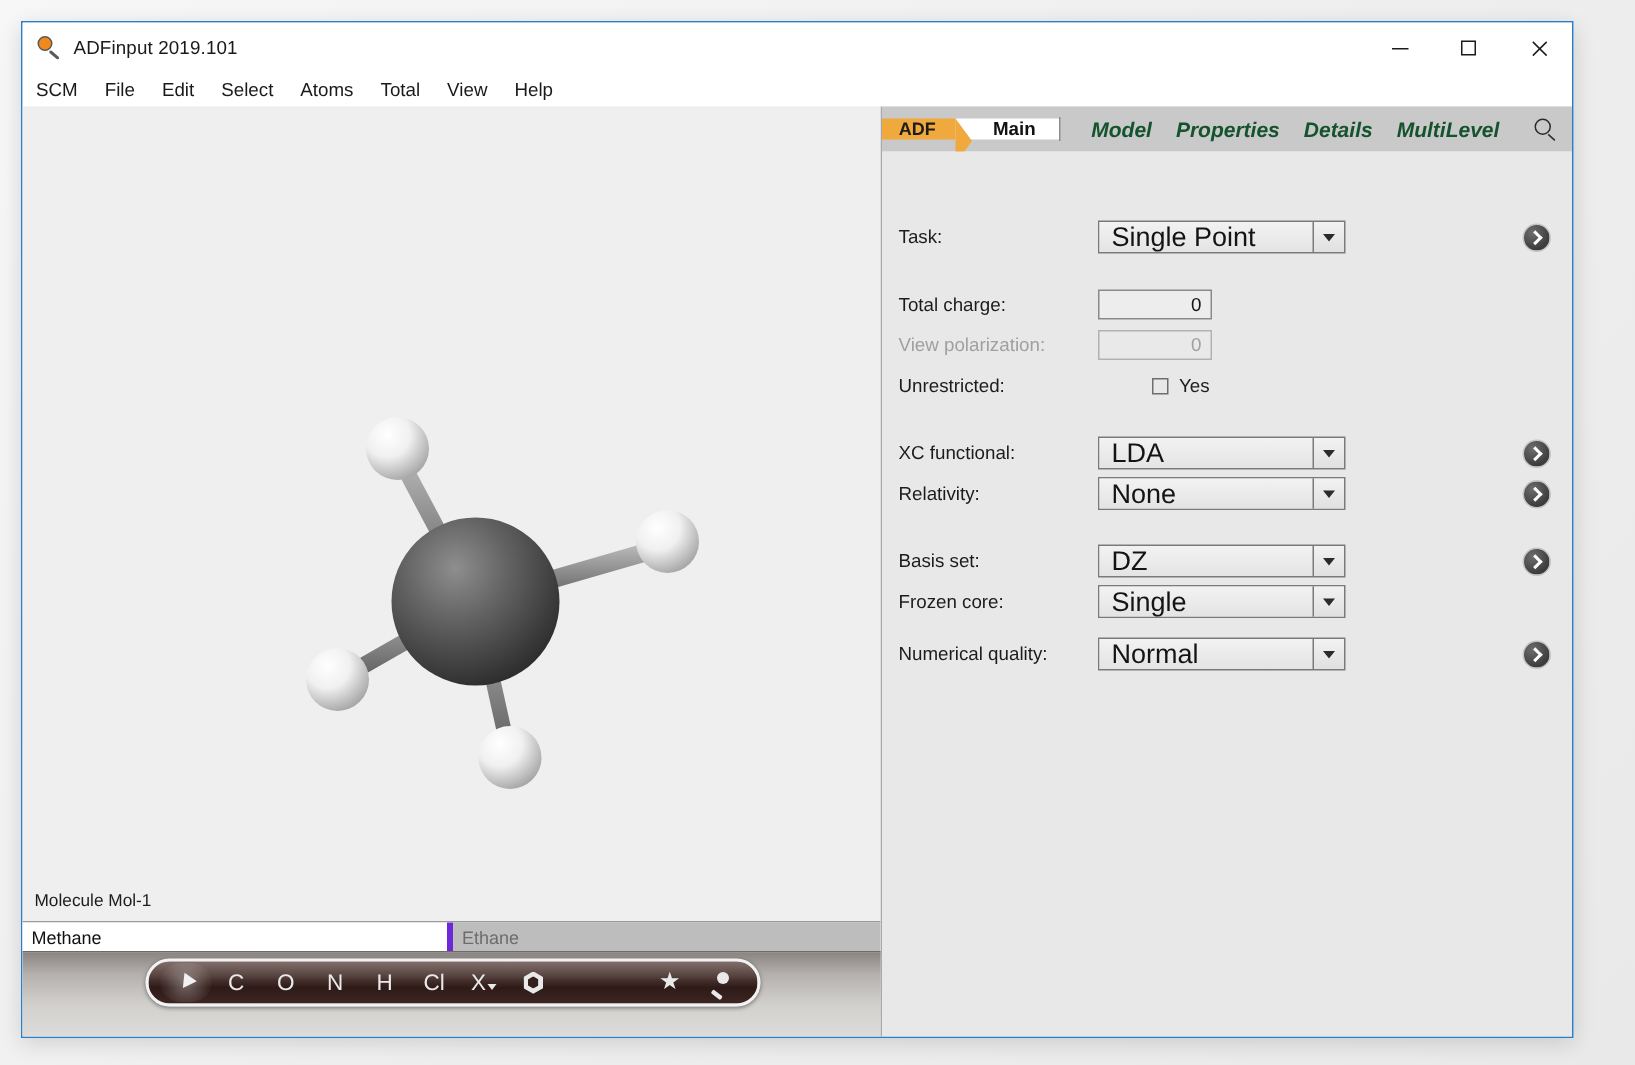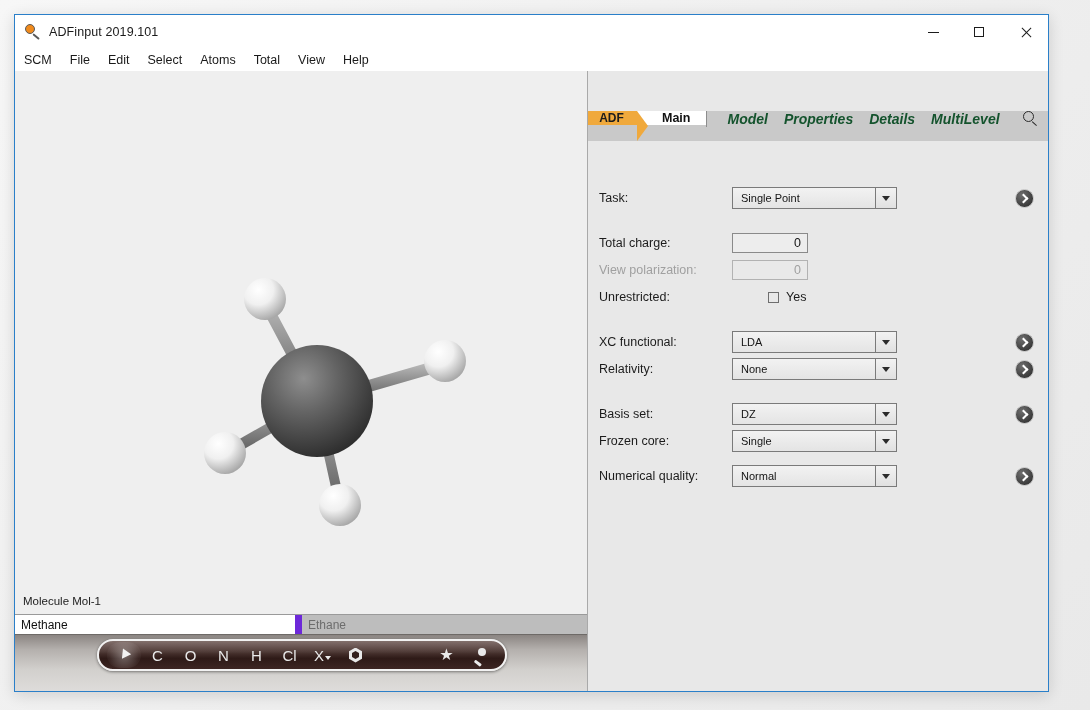--- a/index.html
+++ b/index.html
@@ -157,21 +157,21 @@
     background: #ffffff;
   }
   #name-primary {
     width: 287px;
     background: #ffffff;
     font-size: 12px;
     color: #101010;
     display: flex; align-items: center;
     padding-left: 6px;
     box-sizing: border-box;
-    border-right: 7px solid #6d28d9;
+    border-right: 4px solid #6d28d9;
   }
   #name-secondary {
     flex: 1 1 auto;
     background: #bdbdbd;
     font-size: 12px;
     color: #6d6d6d;
     display: flex; align-items: center;
     padding-left: 6px;
     box-sizing: border-box;
   }
@@ -263,24 +263,23 @@
   #right-pane {
     flex: 1 1 auto;
     background: #e8e8e8;
     position: relative;
     display: flex;
     flex-direction: column;
   }
   #tabbar {
     height: 30px;
     display: flex;
-    align-items: flex-start;
+    align-items: center;
     background: #c9c9c9;
     position: relative;
-    margin-top: 40px;
   }
   #tab-adf {
     width: 47px;
     background: #f0a93c;
     color: #1c1c1c;
     font-size: 12px;
     font-weight: bold;
     display: flex; align-items: center; justify-content: center;
     position: relative;
     cursor: default;
@@ -371,21 +370,21 @@
     box-sizing: border-box;
     display: flex;
     align-items: stretch;
     cursor: default;
     flex: 0 0 auto;
   }
   .combo .val {
     flex: 1 1 auto;
     display: flex; align-items: center;
     padding-left: 8px;
-    font-size: 11px;
+    font-size: 18px;
     color: #141414;
     background: linear-gradient(180deg,#f2f2f2,#e4e4e4);
   }
   .combo .arrow-box {
     width: 20px;
     border-left: 1px solid #7a7a7a;
     background: linear-gradient(180deg,#f2f2f2,#e0e0e0);
     display: flex; align-items: center; justify-content: center;
   }
   .combo .arrow-box .tri {

